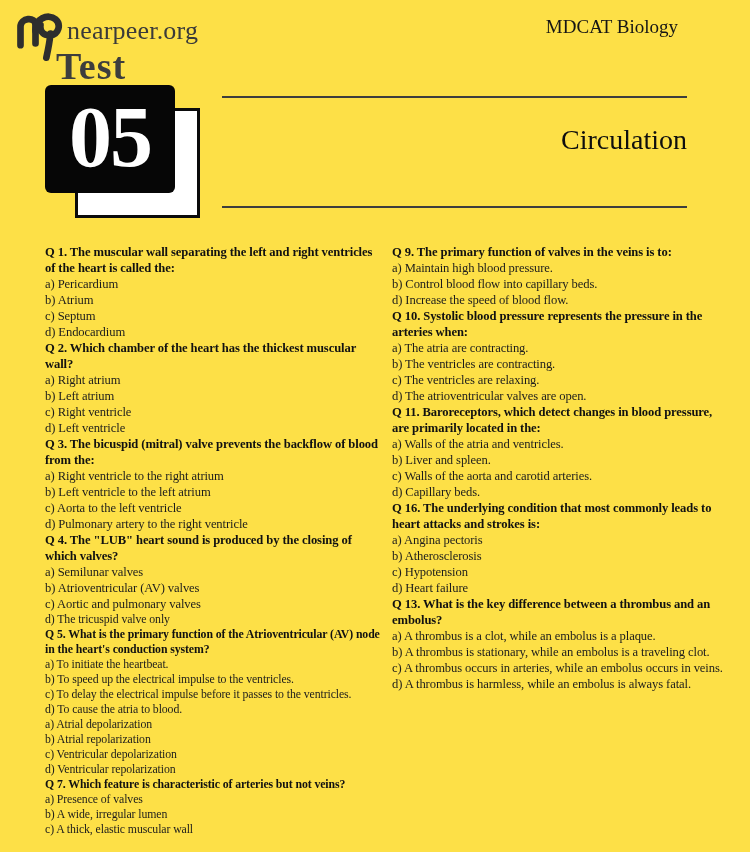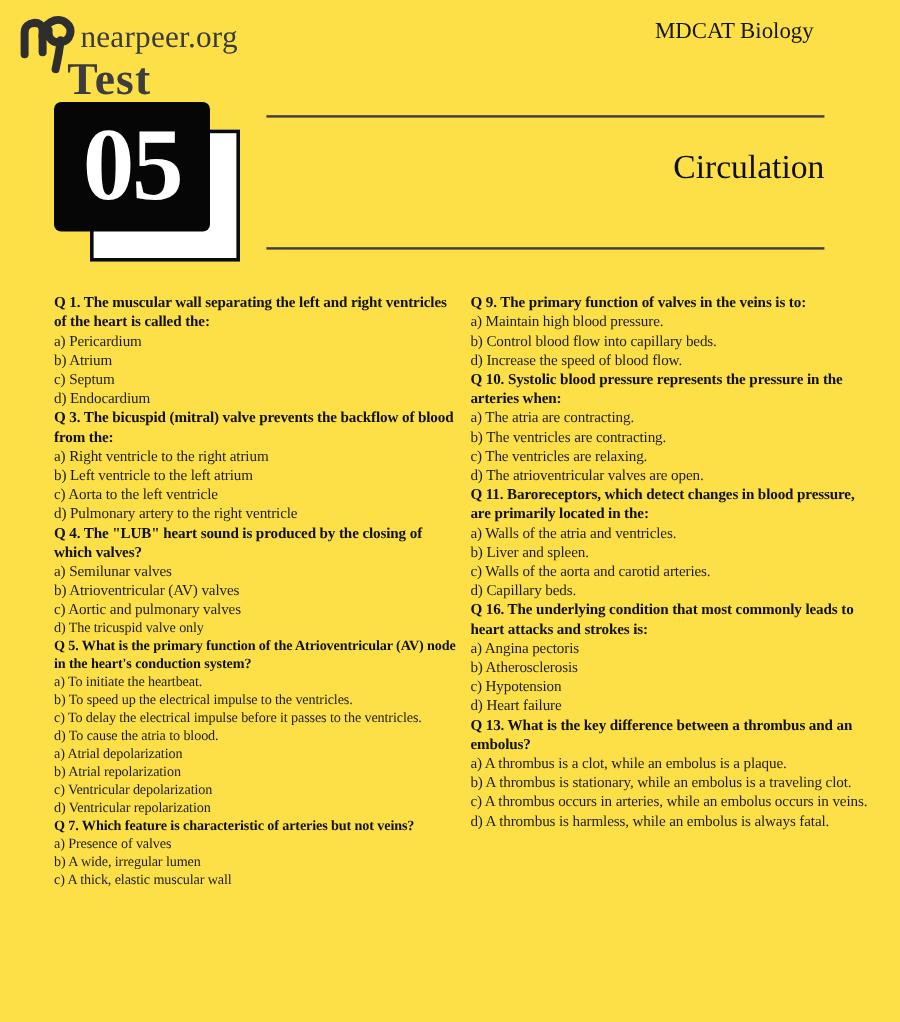--- a/index.html
+++ b/index.html
@@ -92,20 +92,27 @@
 
   <div class="col col-left" id="col-left">
       <div class="question">
         <div class="q-heading">Q 1. The muscular wall separating the left and right ventricles of the heart is called the:</div>
         <div class="q-option">a) Pericardium</div>
         <div class="q-option">b) Atrium</div>
         <div class="q-option">c) Septum</div>
         <div class="q-option">d) Endocardium</div>
       </div>
       <div class="question">
+        <div class="q-heading">Q 2. Which chamber of the heart has the thickest muscular wall?</div>
+        <div class="q-option">a) Right atrium</div>
+        <div class="q-option">b) Left atrium</div>
+        <div class="q-option">c) Right ventricle</div>
+        <div class="q-option">d) Left ventricle</div>
+      </div>
+      <div class="question">
         <div class="q-heading">Q 3. The bicuspid (mitral) valve prevents the backflow of blood from the:</div>
         <div class="q-option">a) Right ventricle to the right atrium</div>
         <div class="q-option">b) Left ventricle to the left atrium</div>
         <div class="q-option">c) Aorta to the left ventricle</div>
         <div class="q-option">d) Pulmonary artery to the right ventricle</div>
       </div>
       <div class="question">
         <div class="q-heading">Q 4. The "LUB" heart sound is produced by the closing of which valves?</div>
         <div class="q-option">a) Semilunar valves</div>
         <div class="q-option">b) Atrioventricular (AV) valves</div>

